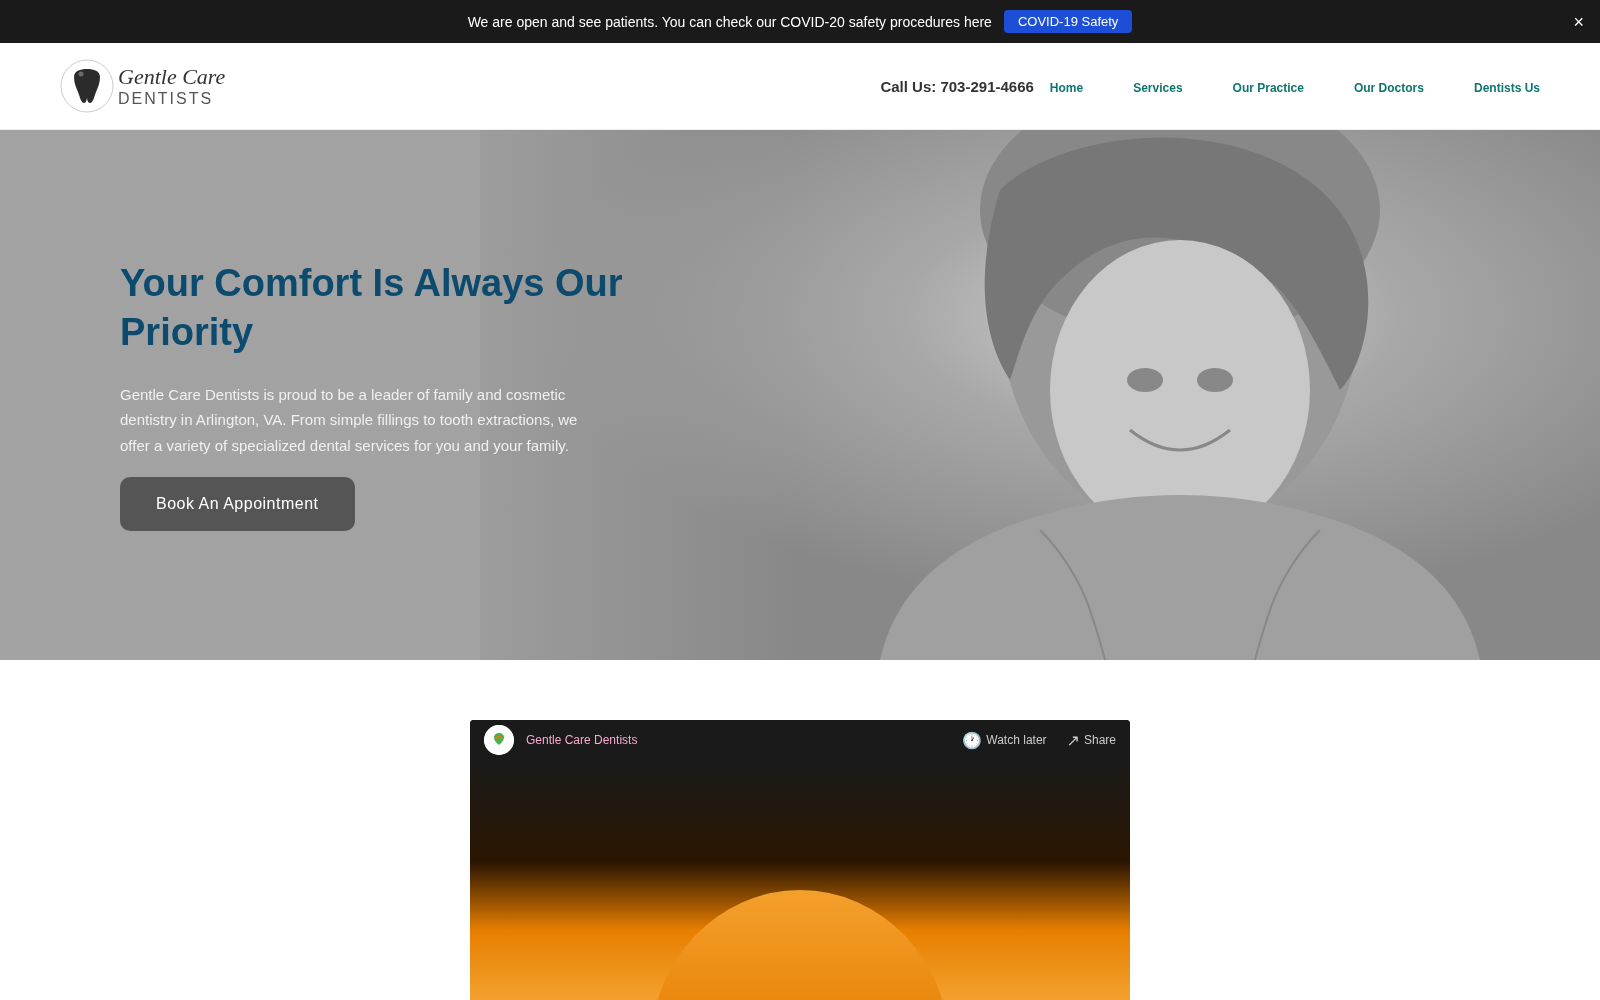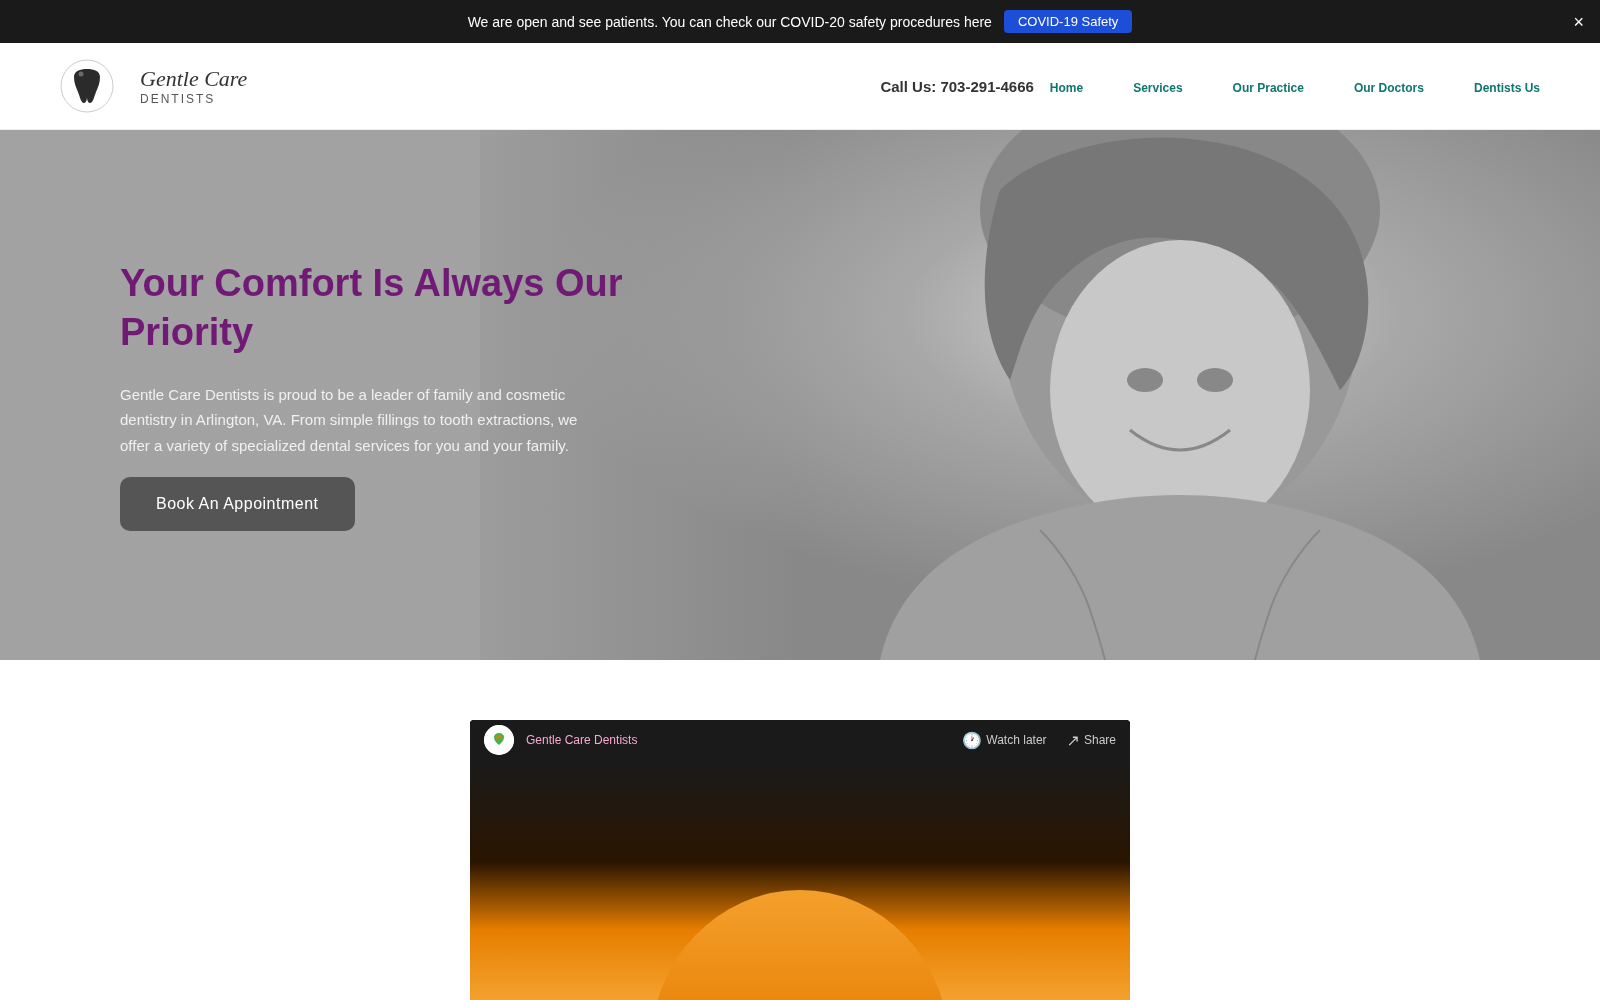--- a/index.html
+++ b/index.html
@@ -45,38 +45,38 @@
       background: #fff;
       padding: 16px 60px;
       display: flex;
       align-items: center;
       justify-content: space-between;
       border-bottom: 1px solid #eee;
     }
     .logo-area {
       display: flex;
       align-items: center;
-      gap: 26px;
+      gap: 4px;
     }
     .logo-icon {
       width: 54px;
       height: 54px;
     }
     .logo-text {
       display: flex;
       flex-direction: column;
     }
     .logo-text .brand-top {
       font-family: 'Georgia', serif;
       font-size: 22px;
       font-style: italic;
       color: #333;
     }
     .logo-text .brand-bottom {
-      font-size: 12px;
+      font-size: 16px;
       color: #555;
       letter-spacing: 2px;
       text-transform: uppercase;
     }
     .header-right {
       display: flex;
       align-items: flex-end;
       gap: 16px;
     }
     .call-us {
@@ -133,21 +133,21 @@
     }
     .hero-content {
       position: relative;
       z-index: 2;
       padding: 0 0 0 120px;
       max-width: 650px;
     }
     .hero-title {
       font-size: 38px;
       font-weight: bold;
-      color: #701a75;
+      color: #0c4a6e;
       margin-bottom: 24px;
       line-height: 1.3;
     }
     .hero-description {
       font-size: 15px;
       color: #f0f0f0;
       line-height: 1.7;
       margin-bottom: 19px;
       max-width: 480px;
     }

